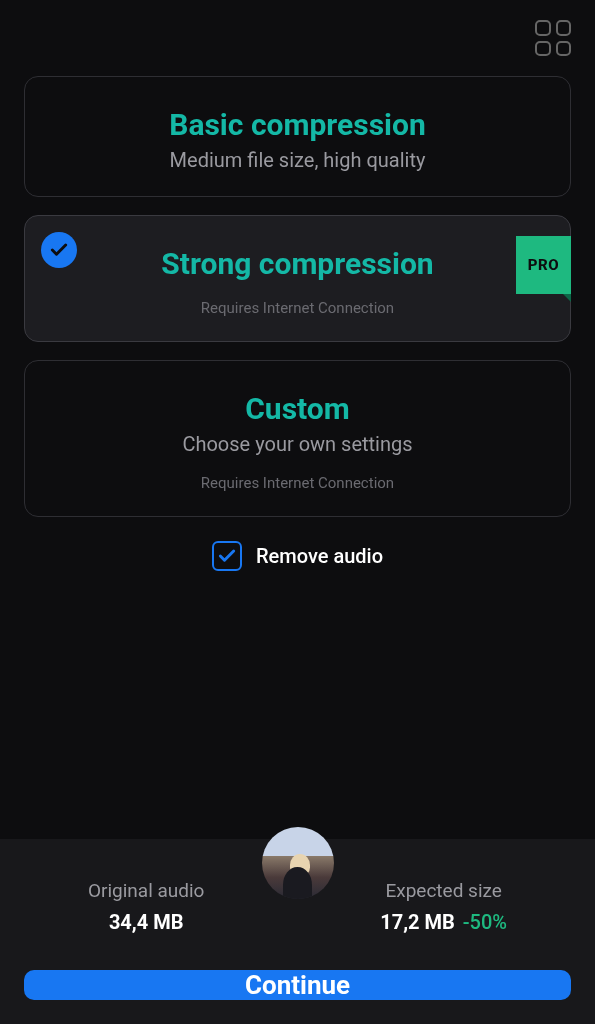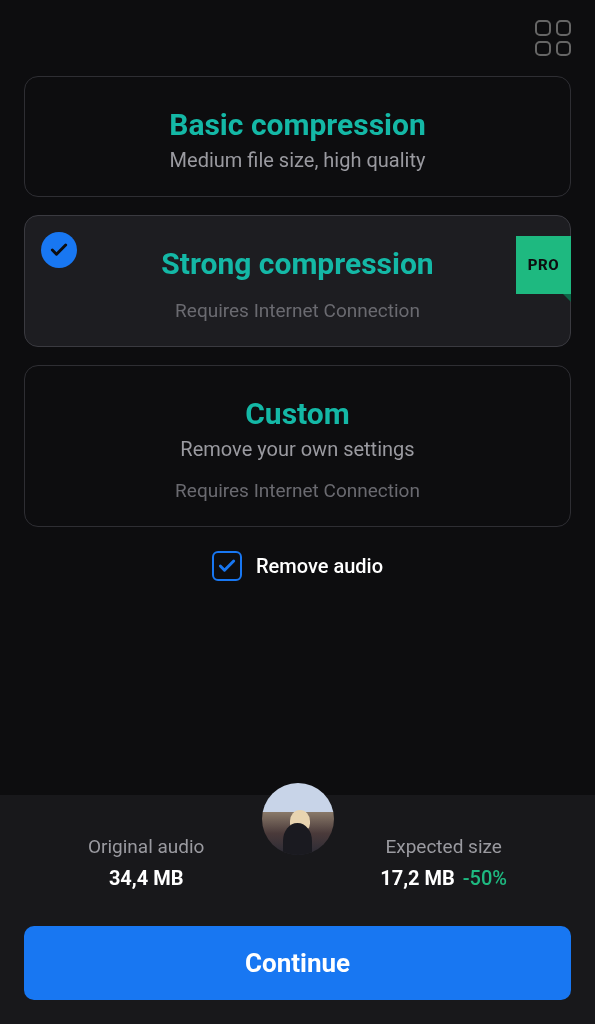--- a/index.html
+++ b/index.html
@@ -57,21 +57,21 @@
       font-weight: 700;
       color: #14b8a6;
       margin-bottom: 6px;
     }
     .option-subtitle {
       font-size: 20px;
       font-weight: 400;
       color: #9a9aa0;
     }
     .option-note {
-      font-size: 19px;
+      font-size: 15px;
       color: #6a6a70;
       margin-top: 18px;
     }
     .check-badge {
       position: absolute;
       top: 16px;
       left: 16px;
       width: 36px;
       height: 36px;
       background: #1877f2;
@@ -194,21 +194,20 @@
     .size-reduction {
       font-size: 20px;
       color: #1eb980;
       font-weight: 500;
       margin-left: 4px;
     }
     .continue-btn {
       margin: 0 24px;
       background: #1877f2;
       border-radius: 10px;
-      padding: 22px;
       text-align: center;
       cursor: pointer;
     }
     .continue-label {
       font-size: 26px;
       font-weight: 700;
       color: #fff;
     }
     .bottom-overlap {
       position: absolute;
@@ -243,21 +242,21 @@
           <polyline points="4 12 9 17 20 6"></polyline>
         </svg>
     </div>
     <div class="pro-badge">PRO</div>
     <div class="option-title">Strong compression</div>
     <div class="option-note">Requires Internet Connection</div>
   </div>
 
   <div class="option-card">
     <div class="option-title">Custom</div>
-    <div class="option-subtitle">Remove your own settings</div>
+    <div class="option-subtitle">Choose your own settings</div>
     <div class="option-note">Requires Internet Connection</div>
   </div>
 </div>
 
 <div class="remove-audio">
   <div class="checkbox">
     <svg viewBox="0 0 24 24" fill="none" stroke="#1877f2" stroke-width="3.5" stroke-linecap="round" stroke-linejoin="round">
         <polyline points="4 12 9 17 20 6"></polyline>
       </svg>
   </div>

